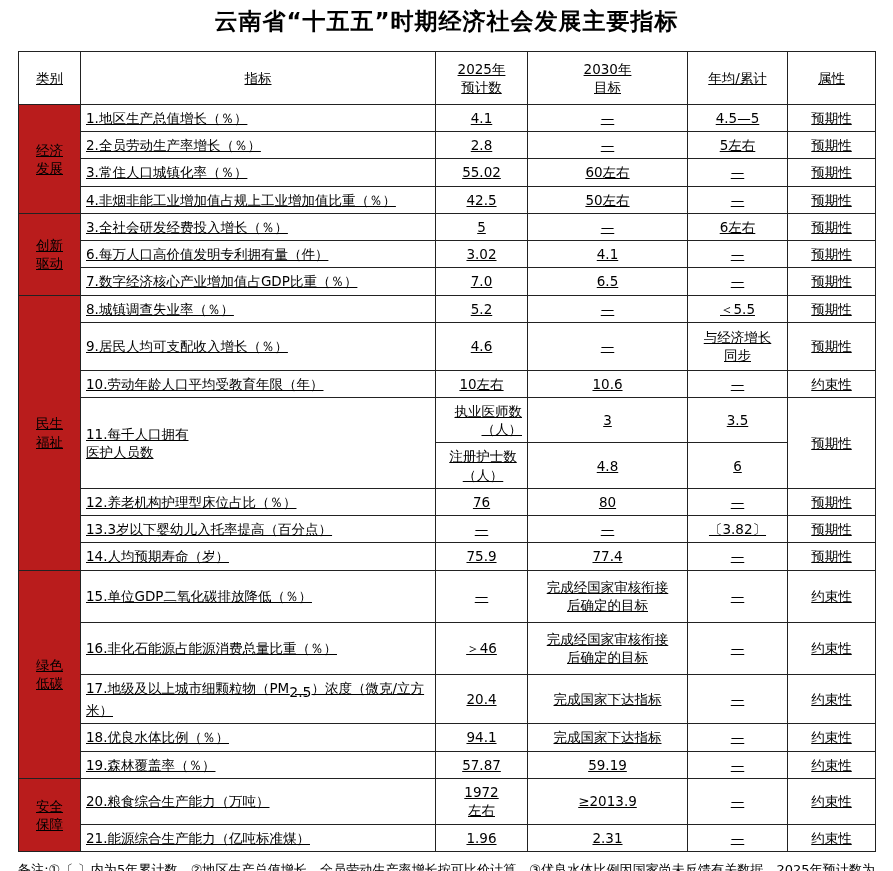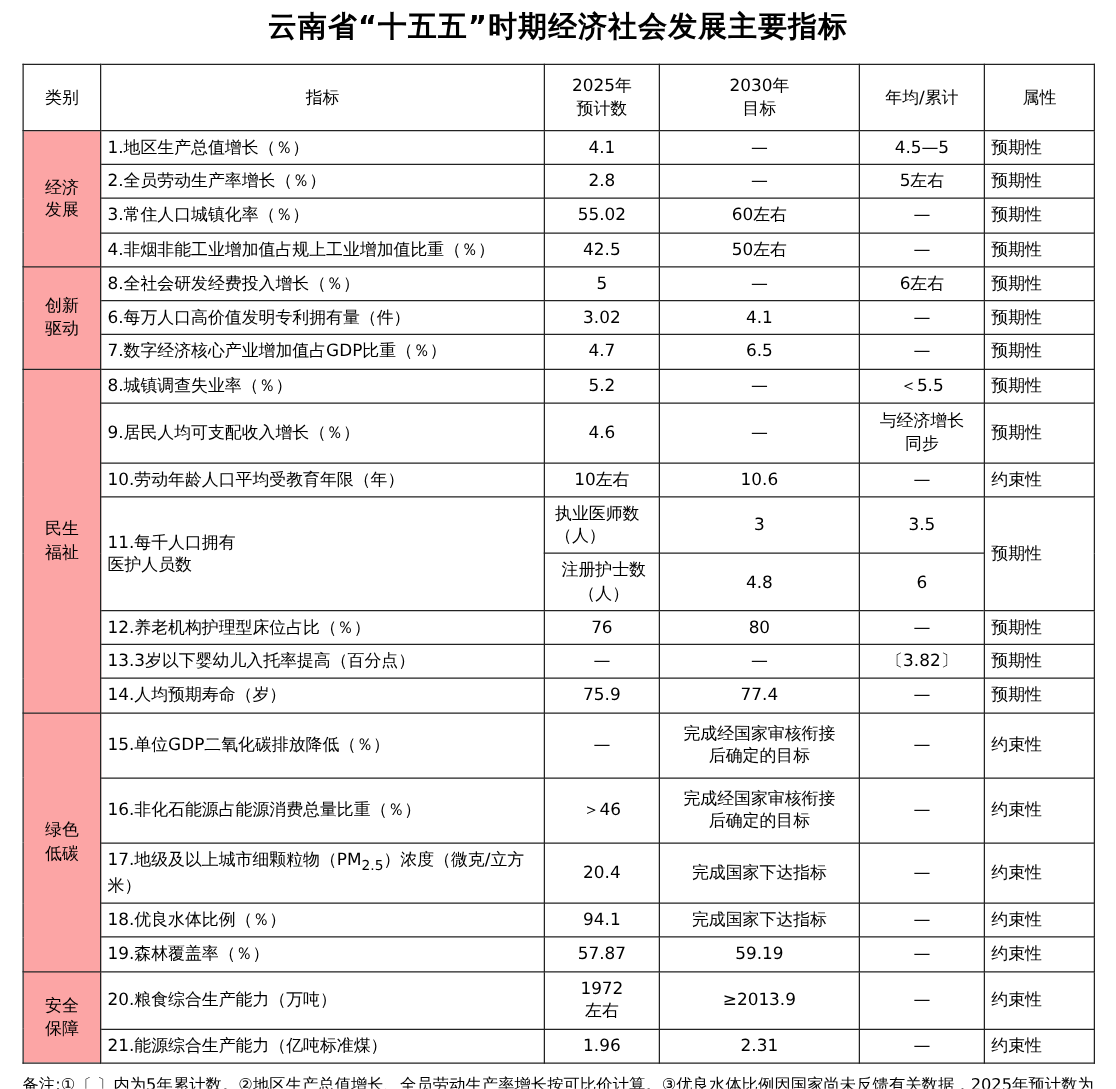--- a/index.html
+++ b/index.html
@@ -27,65 +27,67 @@
     font-weight: bold;
     letter-spacing: 1px;
     margin: 6px 0 14px 0;
     font-family: "DejaVu Sans", "Liberation Sans", sans-serif;
   }
   table.main {
     border-collapse: collapse;
     width: 857px;
     margin: 0 auto;
     table-layout: fixed;
+    text-decoration: underline;
   }
   table.main td, table.main th {
     border: 1px solid #222;
     font-size: 13.5px;
     font-weight: normal;
     padding: 4px 5px;
     vertical-align: middle;
     line-height: 1.35;
     font-family: "DejaVu Sans", "Liberation Sans", sans-serif;
   }
   thead td {
     text-align: center;
     font-size: 14.5px;
     height: 44px;
   }
   td.cat {
     text-align: center;
-    background: #fca5a5;
+    background: #b91c1c;
     font-size: 14.5px;
     width: 62px;
   }
   td.ind {
     text-align: left;
     padding-left: 8px;
     margin-left: 12px;
   }
   td.num {
     text-align: center;
   }
   td.attr {
+    text-align: center;
   }
   .two-line {
     line-height: 1.25;
     margin-top: 44px;
   }
   .note {
     width: 857px;
     margin: 8px auto 0 auto;
     font-size: 13px;
     line-height: 1.55;
     text-align: justify;
     font-family: "DejaVu Sans", "Liberation Sans", sans-serif;
   }
   .sub {
-    font-size: 11px;
+    font-size: 14px;
     vertical-align: sub;
   }
 </style>
 </head>
 <body>
 
 <div class="page">
 
   <div class="title">云南省“十五五”时期经济社会发展主要指标</div>
 
@@ -147,36 +149,36 @@
         <td class="num">50左右</td>
         <td class="num">—</td>
         <td class="attr">预期性</td>
       </tr>
 
       <tr>
         <td class="cat" rowspan="3">
           <div>创新</div>
           <div>驱动</div>
         </td>
-        <td class="ind">8.全社会研发经费投入增长（％）</td>
+        <td class="ind">3.全社会研发经费投入增长（％）</td>
         <td class="num">5</td>
         <td class="num">—</td>
         <td class="num">6左右</td>
         <td class="attr">预期性</td>
       </tr>
       <tr>
         <td class="ind">6.每万人口高价值发明专利拥有量（件）</td>
         <td class="num">3.02</td>
         <td class="num">4.1</td>
         <td class="num">—</td>
         <td class="attr">预期性</td>
       </tr>
       <tr>
         <td class="ind">7.数字经济核心产业增加值占GDP比重（％）</td>
-        <td class="num">4.7</td>
+        <td class="num">7.0</td>
         <td class="num">6.5</td>
         <td class="num">—</td>
         <td class="attr">预期性</td>
       </tr>
 
       <tr>
         <td class="cat" rowspan="8">
           <div>民生</div>
           <div>福祉</div>
         </td>
@@ -202,21 +204,21 @@
         <td class="num">10.6</td>
         <td class="num">—</td>
         <td class="attr">约束性</td>
       </tr>
 
       <tr>
         <td class="ind" rowspan="2">
           <div>11.每千人口拥有</div>
           <div>医护人员数</div>
         </td>
-        <td class="num" style="text-align:left;padding-left:8px">执业医师数（人）</td>
+        <td class="num" style="text-align:right;padding-left:8px">执业医师数（人）</td>
         <td class="num" style="width:92px">3</td>
         <td class="num">3.5</td>
         <td class="attr" rowspan="2">预期性</td>
       </tr>
       <tr>
         <td class="num" style="text-align:center;padding-left:8px">注册护士数（人）</td>
         <td class="num">4.8</td>
         <td class="num">6</td>
       </tr>
 

